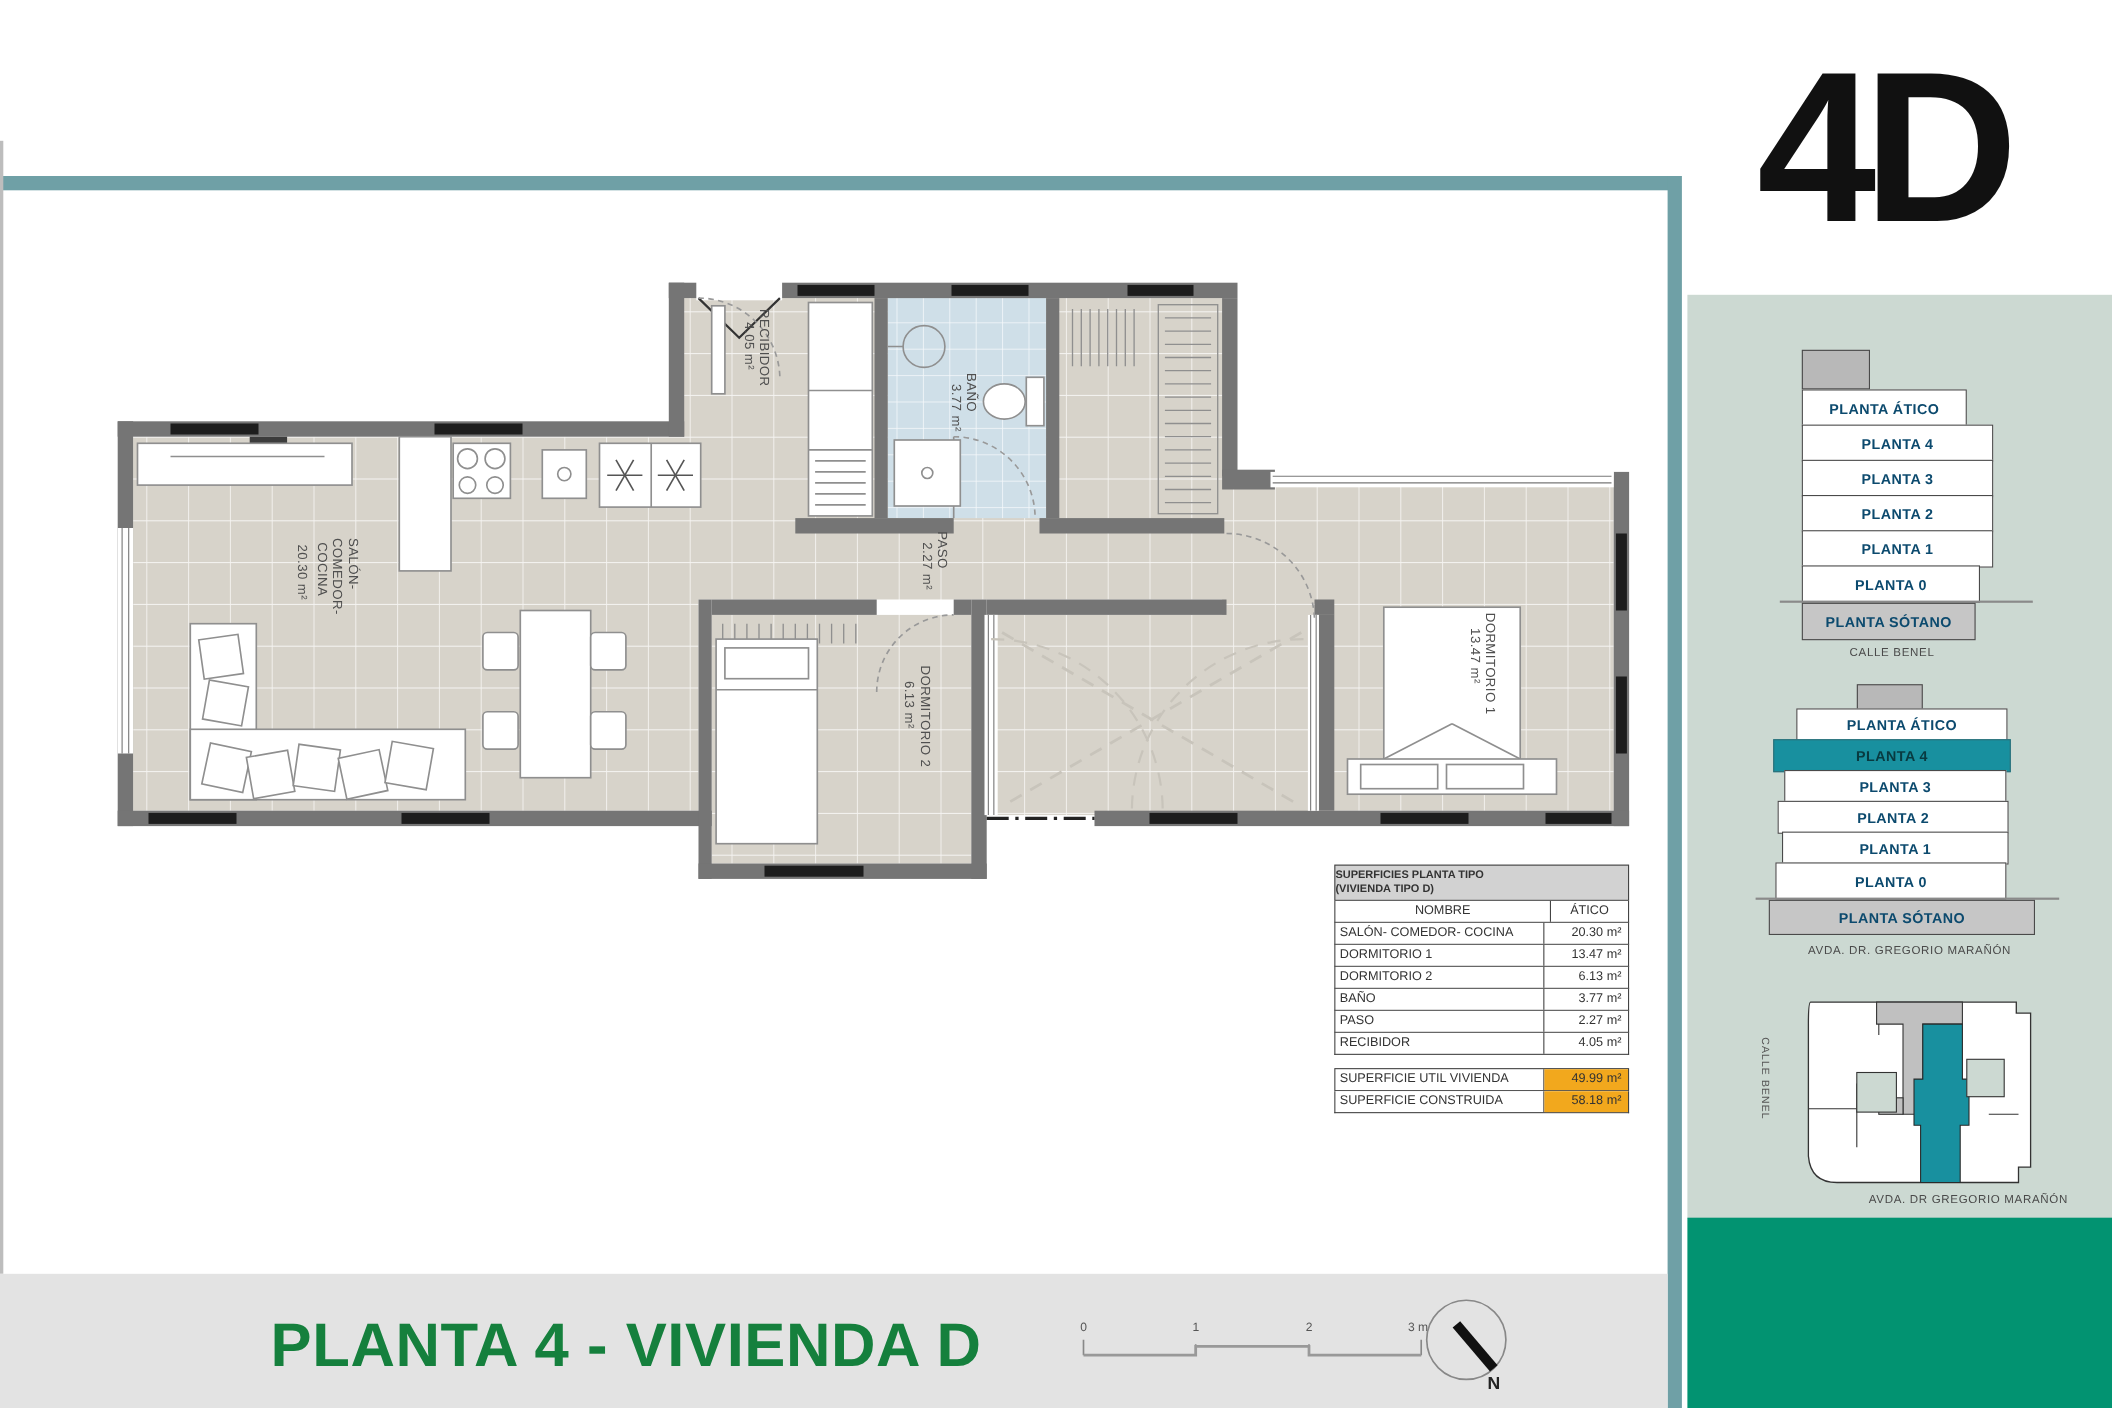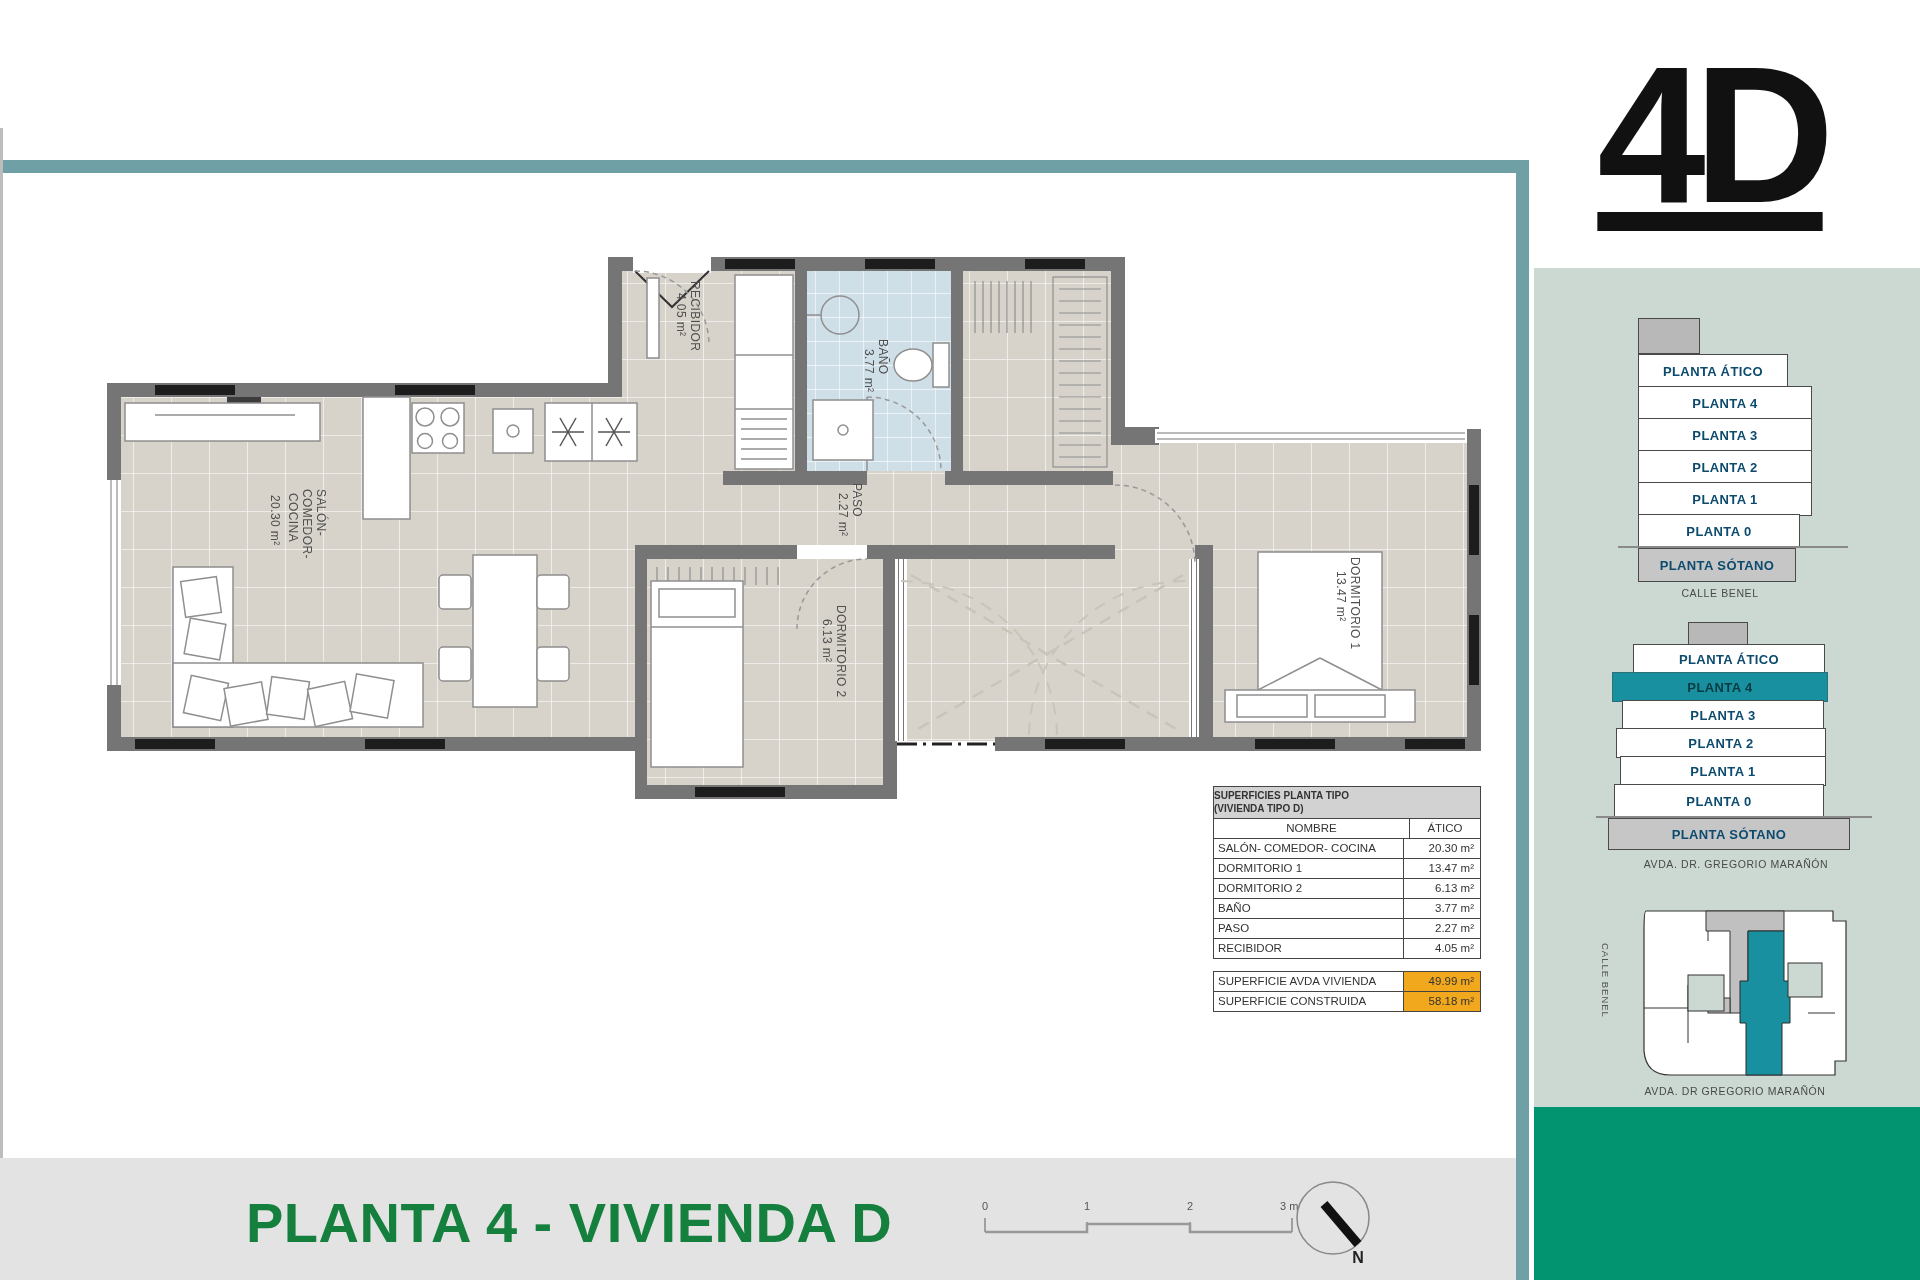--- a/index.html
+++ b/index.html
@@ -7,21 +7,21 @@
           font-family:"Liberation Sans",sans-serif;color:#222;}
   .abs{position:absolute;}
   
   .band-top{left:0;top:160px;width:1528px;height:13px;background:#6fa0a6;}
   .band-right{left:1516px;top:160px;width:13px;height:1120px;background:#6fa0a6;}
   .left-edge{left:0;top:128px;width:3px;height:1030px;background:#bdbdbd;}
   
   .panel-green{left:1534px;top:268px;width:386px;height:840px;background:#ccd9d2;}
   .panel-darkgreen{left:1534px;top:1107px;width:386px;height:173px;background:#029371;}
   .logo4d{left:1545px;top:42px;width:330px;text-align:center;font-size:195px;line-height:185px;
-          font-weight:bold;letter-spacing:-12px;color:#111;text-decoration:underline;}
+          font-weight:bold;letter-spacing:-12px;color:#111;}
   
   .band-bottom{left:0;top:1158px;width:1516px;height:122px;background:#e3e3e3;}
   .page-title{left:246px;top:1190px;font-size:56px;font-weight:bold;letter-spacing:.5px;color:#15803d;}
   
   .stack{position:absolute;}
   .floor-row{position:absolute;background:#fff;border:1px solid #4a4a4a;display:flex;align-items:center;
              justify-content:center;font-size:13px;font-weight:bold;letter-spacing:.4px;color:#0c4a6e;}
   .floor-row.gray{background:#c6c6c6;text-align:right;}
   .floor-row.block{background:#b8b8b8;}
   .floor-row.hl{background:#18909f;border-color:#2e6f78;color:#083a40;}
@@ -325,21 +325,21 @@
     <div class="row">
       <div class="nm">PASO</div>
       <div class="vl">2.27 m²</div>
     </div>
     <div class="row">
       <div class="nm">RECIBIDOR</div>
       <div class="vl">4.05 m²</div>
     </div>
     <div class="totals">
       <div class="row">
-        <div class="nm">SUPERFICIE AVDA VIVIENDA</div>
+        <div class="nm">SUPERFICIE UTIL VIVIENDA</div>
         <div class="vl hl">49.99 m²</div>
       </div>
       <div class="row">
         <div class="nm">SUPERFICIE CONSTRUIDA</div>
         <div class="vl hl">58.18 m²</div>
       </div>
     </div>
   </div>
 
   <div class="stack" style="left:1600px;top:315px;width:260px;height:295px;">
@@ -377,21 +377,21 @@
       <line x1="100" y1="92" x2="100" y2="150"></line>
         <line x1="180" y1="182" x2="180" y2="150"></line>
       <line x1="247" y1="120" x2="220" y2="120"></line>
     </g>
     <path d="M118,18 H196 V38 H160 V120 H142 V38 H118 Z" fill="#c0c0c0" stroke="#333" stroke-width="1"></path>
     <rect x="120" y="105" width="22" height="15" fill="#c0c0c0" stroke="#333" stroke-width="1"></rect>
     <path d="M160,38 L196,38 L196,88 L202,88 L202,130 L194,130 L194,182 L158,182 L158,130 L152,130 L152,88 L160,88 Z" fill="#18909f" stroke="#2a2a2a" stroke-width="1"></path>
     <rect x="100" y="82" width="36" height="36" fill="#ccd9d2" stroke="#333" stroke-width="1"></rect>
     <rect x="200" y="70" width="34" height="34" fill="#ccd9d2" stroke="#333" stroke-width="1"></rect>
   </svg>
-  <div class="street abs" style="left:1590px;top:1085px;width:290px;">AVDA. DR GREGORIO MARAÑÓN</div>
+  <div class="street abs" style="left:1590px;top:1085px;width:290px;text-align:right;">AVDA. DR GREGORIO MARAÑÓN</div>
 
   <svg class="abs" style="left:975px;top:1192px" width="350" height="55" viewBox="0 0 350 55">
     <text class="tick-label" x="7" y="18">0</text>
     <text class="tick-label" x="109" y="18">1</text>
     <text class="tick-label" x="212" y="18">2</text>
     <text class="tick-label" x="305" y="18">3 m</text>
     <g stroke="#888" stroke-width="1.5">
       <line x1="10" y1="26" x2="10" y2="40"></line>
         <line x1="112" y1="30" x2="112" y2="40"></line>
       <line x1="215" y1="30" x2="215" y2="40"></line>

